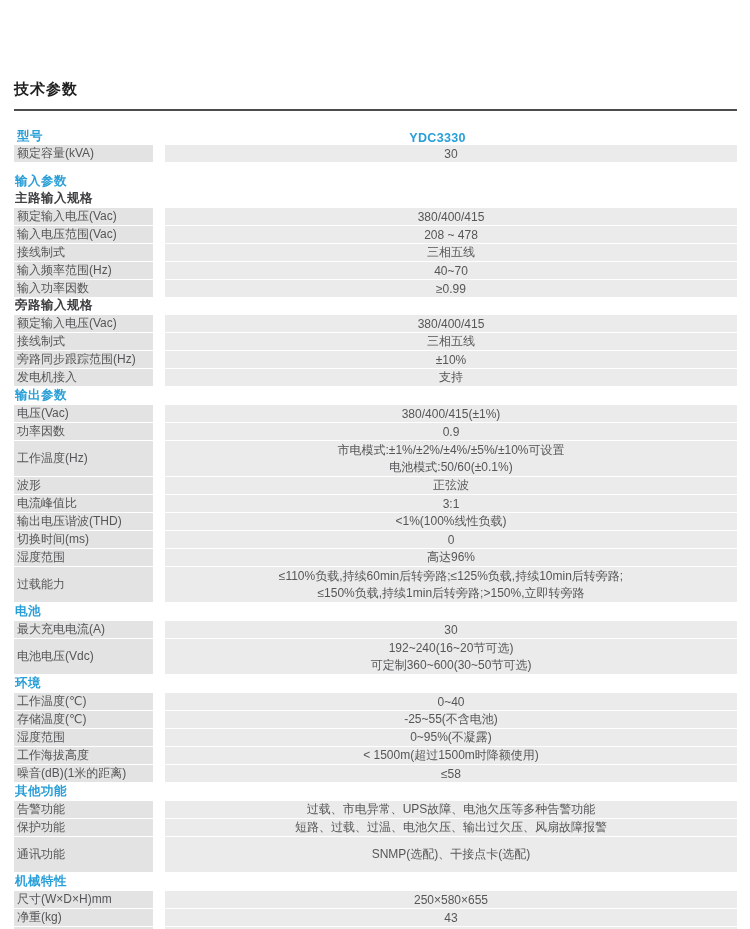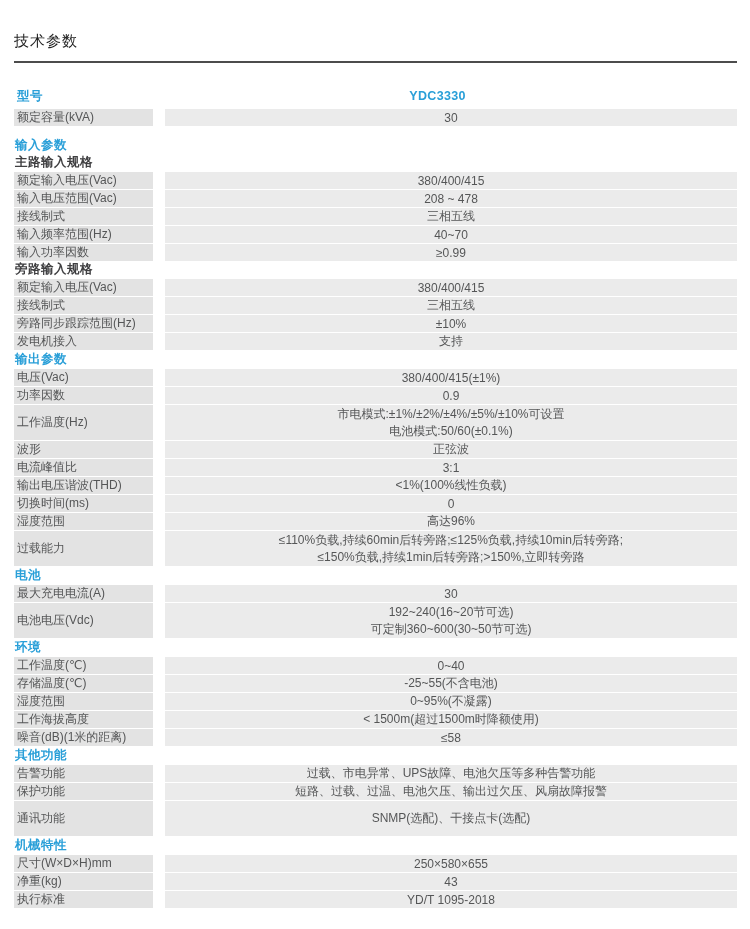--- a/index.html
+++ b/index.html
@@ -10,24 +10,24 @@
     --rule:#4c4c4c;
   }
   *{box-sizing:border-box;}
   body{margin:0;background:#ffffff;}
   .page{
     width:750px;height:929px;background:#fff;overflow:hidden;
     font-family:"Liberation Sans","DejaVu Sans",sans-serif;
     padding:33px 13px 0 14px;
   }
   .page-title{
-    font-size:15px;font-weight:normal;color:#1e1e1e;line-height:16px;letter-spacing:1px;
+    font-size:15px;font-weight:bold;color:#1e1e1e;line-height:16px;letter-spacing:1px;margin-top:48px;
   }
   .top-rule{height:2px;background:var(--rule);margin-top:12px;}
-  .model-row{display:flex;align-items:center;height:26px;margin-top:20px;}
+  .model-row{display:flex;align-items:flex-end;height:26px;margin-top:8px;}
   .model-label{
     width:121px;padding-left:3px;margin-right:3px;flex:none;
     color:var(--accent);font-weight:bold;font-size:12.5px;letter-spacing:.5px;
   }
   .model-value{flex:1;text-align:center;color:var(--accent);font-weight:bold;font-size:12.5px;letter-spacing:.3px;}
   .spec-row{display:flex;height:17px;margin-bottom:1px;}
   .spec-row.double{height:35px;}
   .cell-label{
     width:139px;flex:none;padding-left:3px;background:var(--label-bg);
     display:flex;align-items:center;font-size:12px;color:var(--text);white-space:nowrap;

